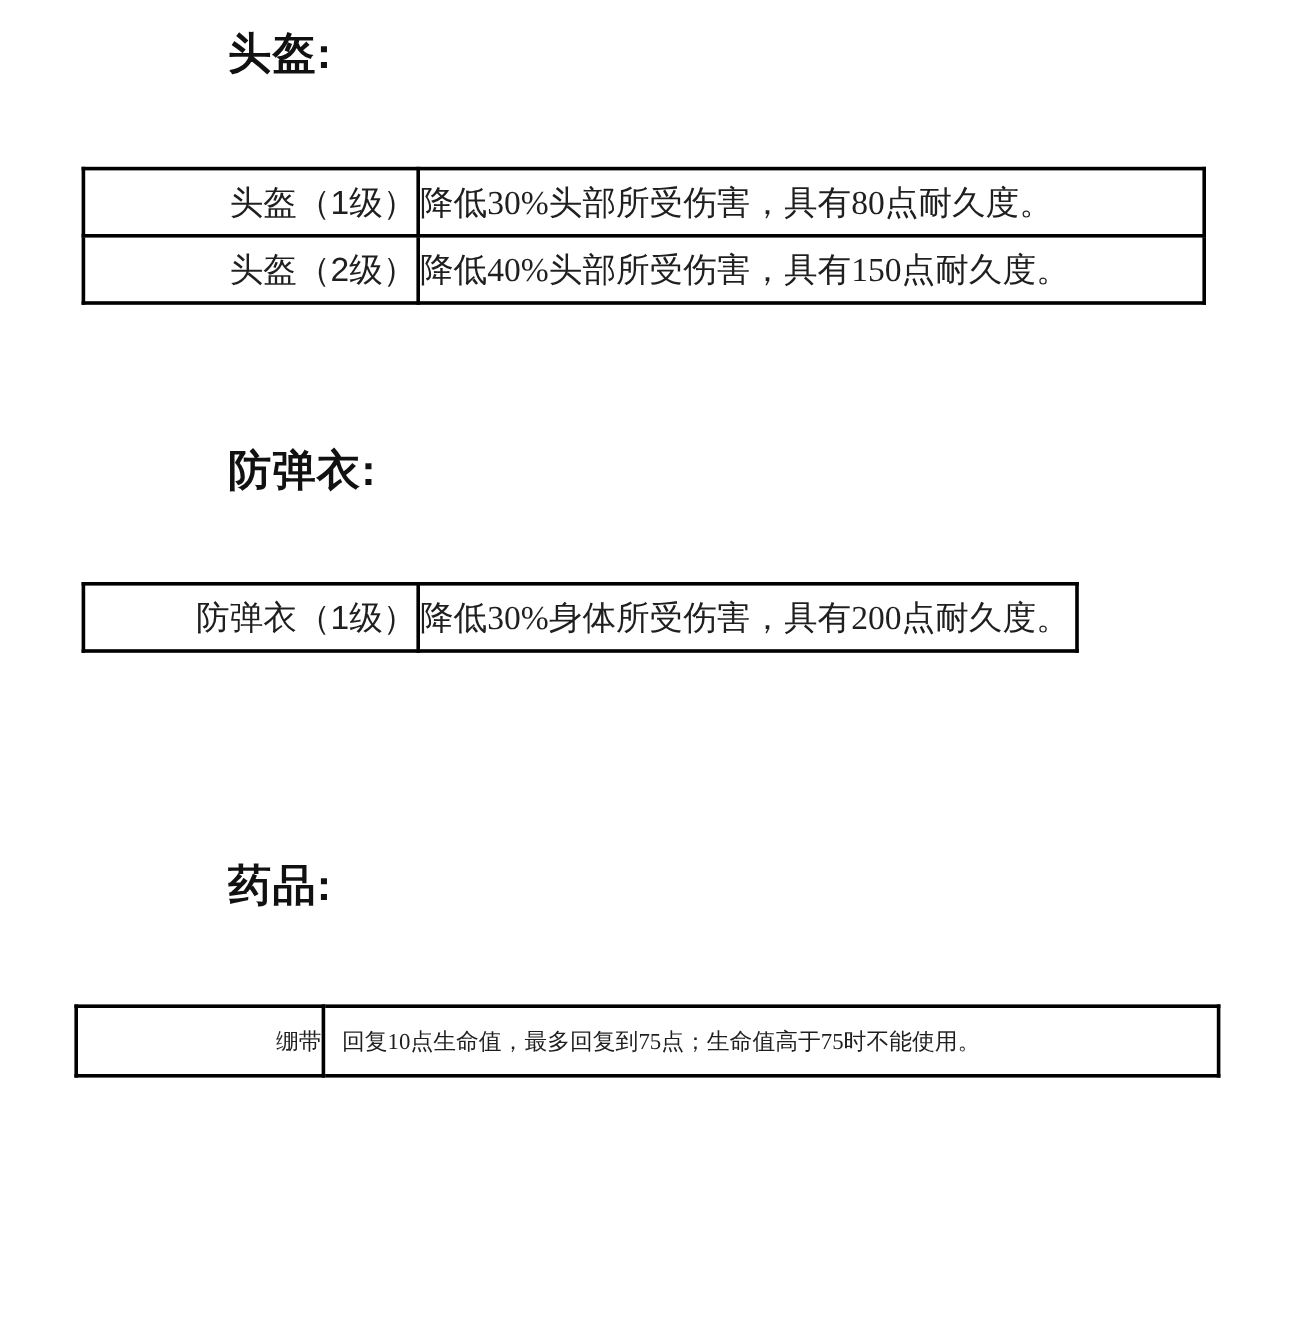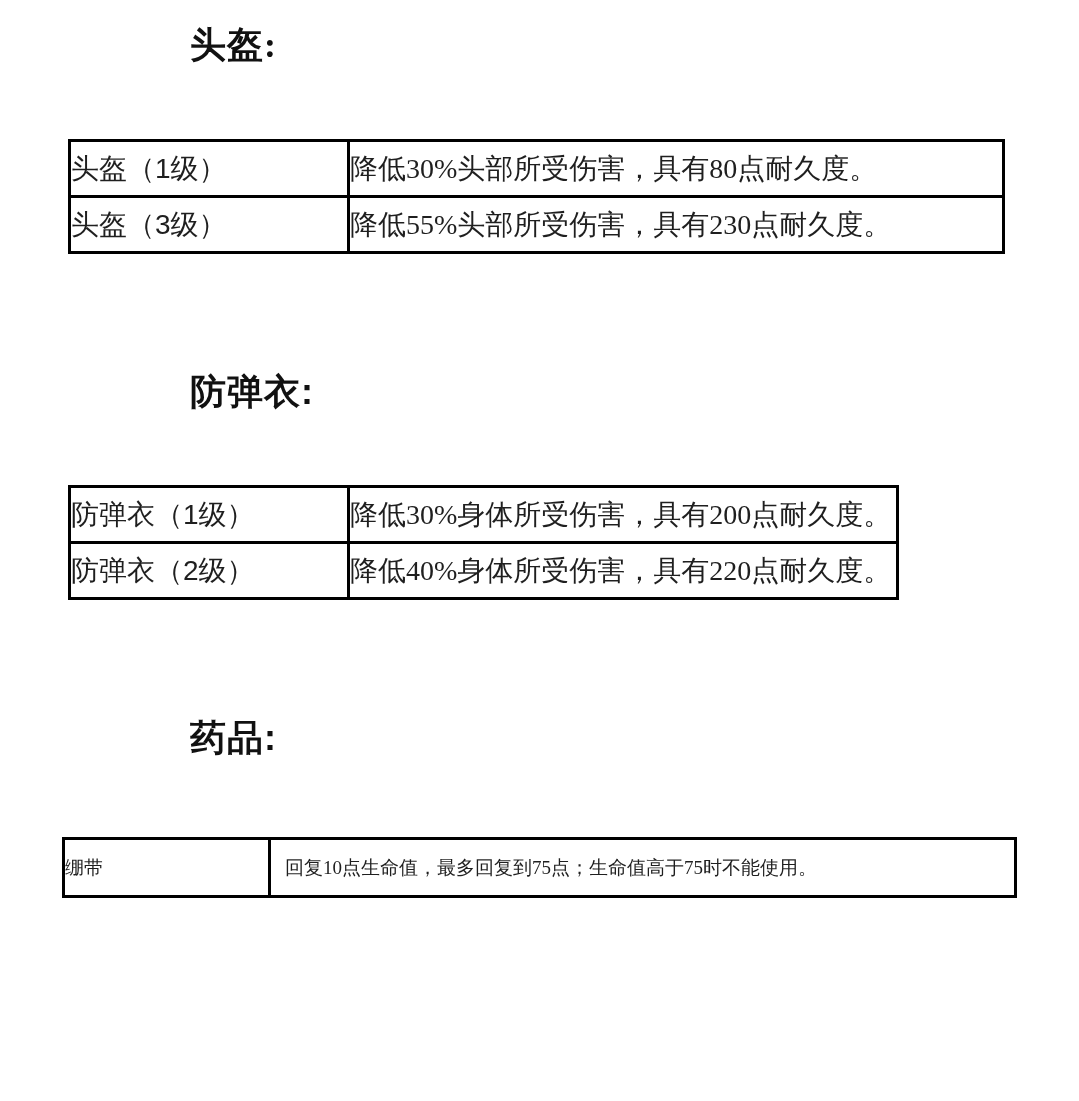--- a/index.html
+++ b/index.html
@@ -20,21 +20,21 @@
     position: absolute;
     left: 190px;
     margin: 0;
     font-size: 36px;
     line-height: 1;
     font-weight: bold;
     color: #111111;
     letter-spacing: 1px;
     white-space: nowrap;
   }
-  .h-helmet { top: 27px; font-family: Liberation Serif, serif; }
+  .h-helmet { top: 27px; }
   .h-vest   { top: 374px; }
   .h-meds   { top: 720px; }
 
   table.tbl {
     position: absolute;
     border-collapse: collapse;
     table-layout: fixed;
     background: #ffffff;
   }
   table.tbl td {
@@ -52,21 +52,21 @@
   .tbl-b { left: 68px; top: 485px; width: 831px; border-radius: 11px; }
   .tbl-b tr { height: 56px; }
   .tbl-b .col-name { width: 279px; }
   .tbl-b td { font-size: 28px; color: #1f1f1f; }
 
   .tbl-c { left: 62px; top: 837px; width: 955px; }
   .tbl-c tr { height: 58px; }
   .tbl-c .col-name { width: 206px; }
   .tbl-c td { font-size: 19px; color: #1f1f1f; }
 
-  td.cell-name { text-align: left; margin-top: 48px; }
+  td.cell-name { text-align: right; margin-top: 48px; }
   td.cell-desc { text-align: left; padding-left: 17px; padding-right: 4px; font-family: Liberation Serif, serif; }
   .tbl-c td.cell-desc { padding-left: 14px; }
 </style>
 </head>
 <body>
 
 <div class="page">
 
   <h2 class="sec-heading h-helmet">头盔:</h2>
 
@@ -74,41 +74,37 @@
     <colgroup>
         <col class="col-name">
         <col>
       </colgroup>
     <tbody>
       <tr>
         <td class="cell-name">头盔（1级）</td>
         <td class="cell-desc">降低30%头部所受伤害，具有80点耐久度。</td>
       </tr>
       <tr>
-        <td class="cell-name">头盔（3级）</td>
-        <td class="cell-desc">降低55%头部所受伤害，具有230点耐久度。</td>
+        <td class="cell-name">头盔（2级）</td>
+        <td class="cell-desc">降低40%头部所受伤害，具有150点耐久度。</td>
       </tr>
     </tbody>
   </table>
 
   <h2 class="sec-heading h-vest">防弹衣:</h2>
 
   <table class="tbl tbl-b">
     <colgroup>
         <col class="col-name">
         <col>
       </colgroup>
     <tbody>
       <tr>
         <td class="cell-name">防弹衣（1级）</td>
         <td class="cell-desc">降低30%身体所受伤害，具有200点耐久度。</td>
-      </tr>
-      <tr>
-        <td class="cell-name">防弹衣（2级）</td>
-        <td class="cell-desc">降低40%身体所受伤害，具有220点耐久度。</td>
       </tr>
     </tbody>
   </table>
 
   <h2 class="sec-heading h-meds">药品:</h2>
 
   <table class="tbl tbl-c">
     <colgroup>
         <col class="col-name">
         <col>

